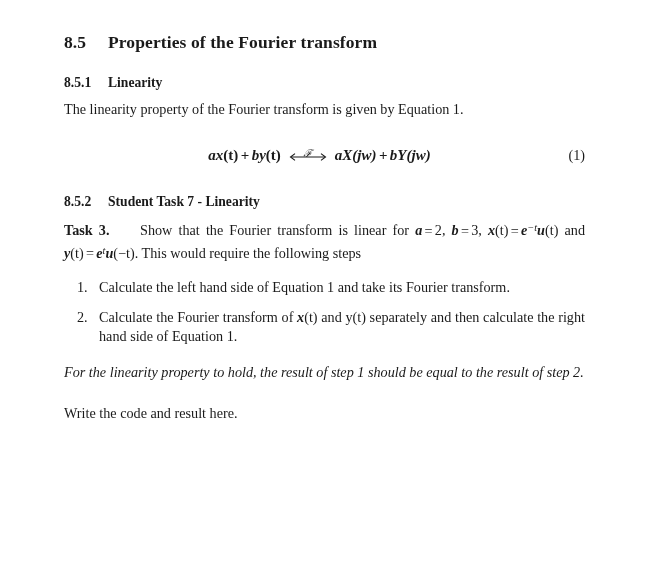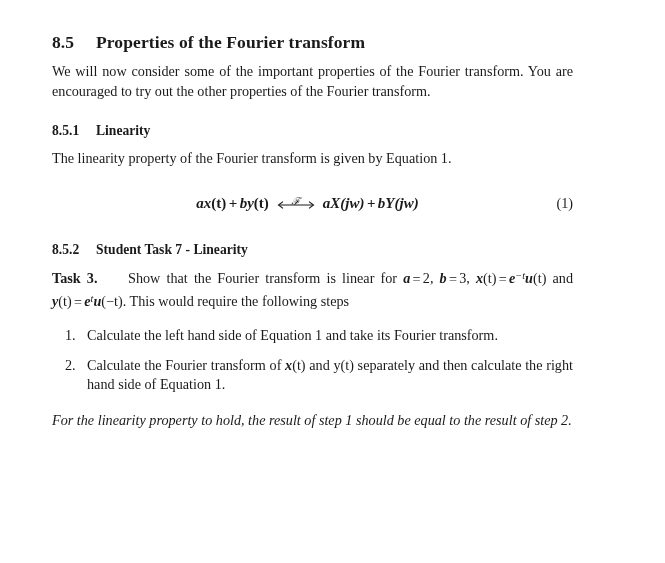--- a/index.html
+++ b/index.html
@@ -14,20 +14,21 @@
     color: #1a1a1a;
     overflow: hidden;
   }
 
   .page {
     position: relative;
     width: 558px;
     height: 563px;
     box-sizing: border-box;
     padding: 0;
+    margin-left: 12px;
   }
 
   .content {
     position: absolute;
     left: 52px;
     top: 0;
     width: 521px;
   }
 
   
@@ -159,21 +160,20 @@
 </head>
 <body>
 
 <div class="page">
   <div class="content">
 
     <h1 class="h-section">
       <span class="num">8.5</span><span>Properties of the Fourier transform</span>
     </h1>
 
-    <p class="body">We will now consider some of the important properties of the Fourier transform. You are encouraged to try out the other properties of the Fourier transform.</p>
 
     <h2 class="h-subsection">
       <span class="num">8.5.1</span><span>Linearity</span>
     </h2>
 
     <p class="body">The linearity property of the Fourier transform is given by Equation 1.</p>
 
     <div class="equation-block">
       <div class="equation-body">
         <span class="math"><span>a</span><span>x</span><span class="up">(t)</span><span class="op">+</span><span>b</span><span>y</span><span class="up">(t)</span></span><span class="ft-arrow"><span class="f-label">ℱ</span><svg class="arrow-svg" viewBox="0 0 44 10">
@@ -197,15 +197,16 @@
       </li>
       <li>
         <span class="marker">2.</span><span>Calculate the Fourier transform of </span><span class="math">x</span><span class="mathrm">(t)</span><span> and y(t) separately and then calculate the right hand side of Equation 1.</span>
       </li>
     </ol>
 
     <p class="body" style="margin-top:16px;font-style:italic;">For the linearity property to hold, the result of step 1 should be equal to the result of step 2.</p>
 
     <div class="spacer-lg"></div>
 
+    <p class="body" style="margin-top:8px;">Write the code and result here.</p>
 
   </div>
 </div>
 
 </body></html>

